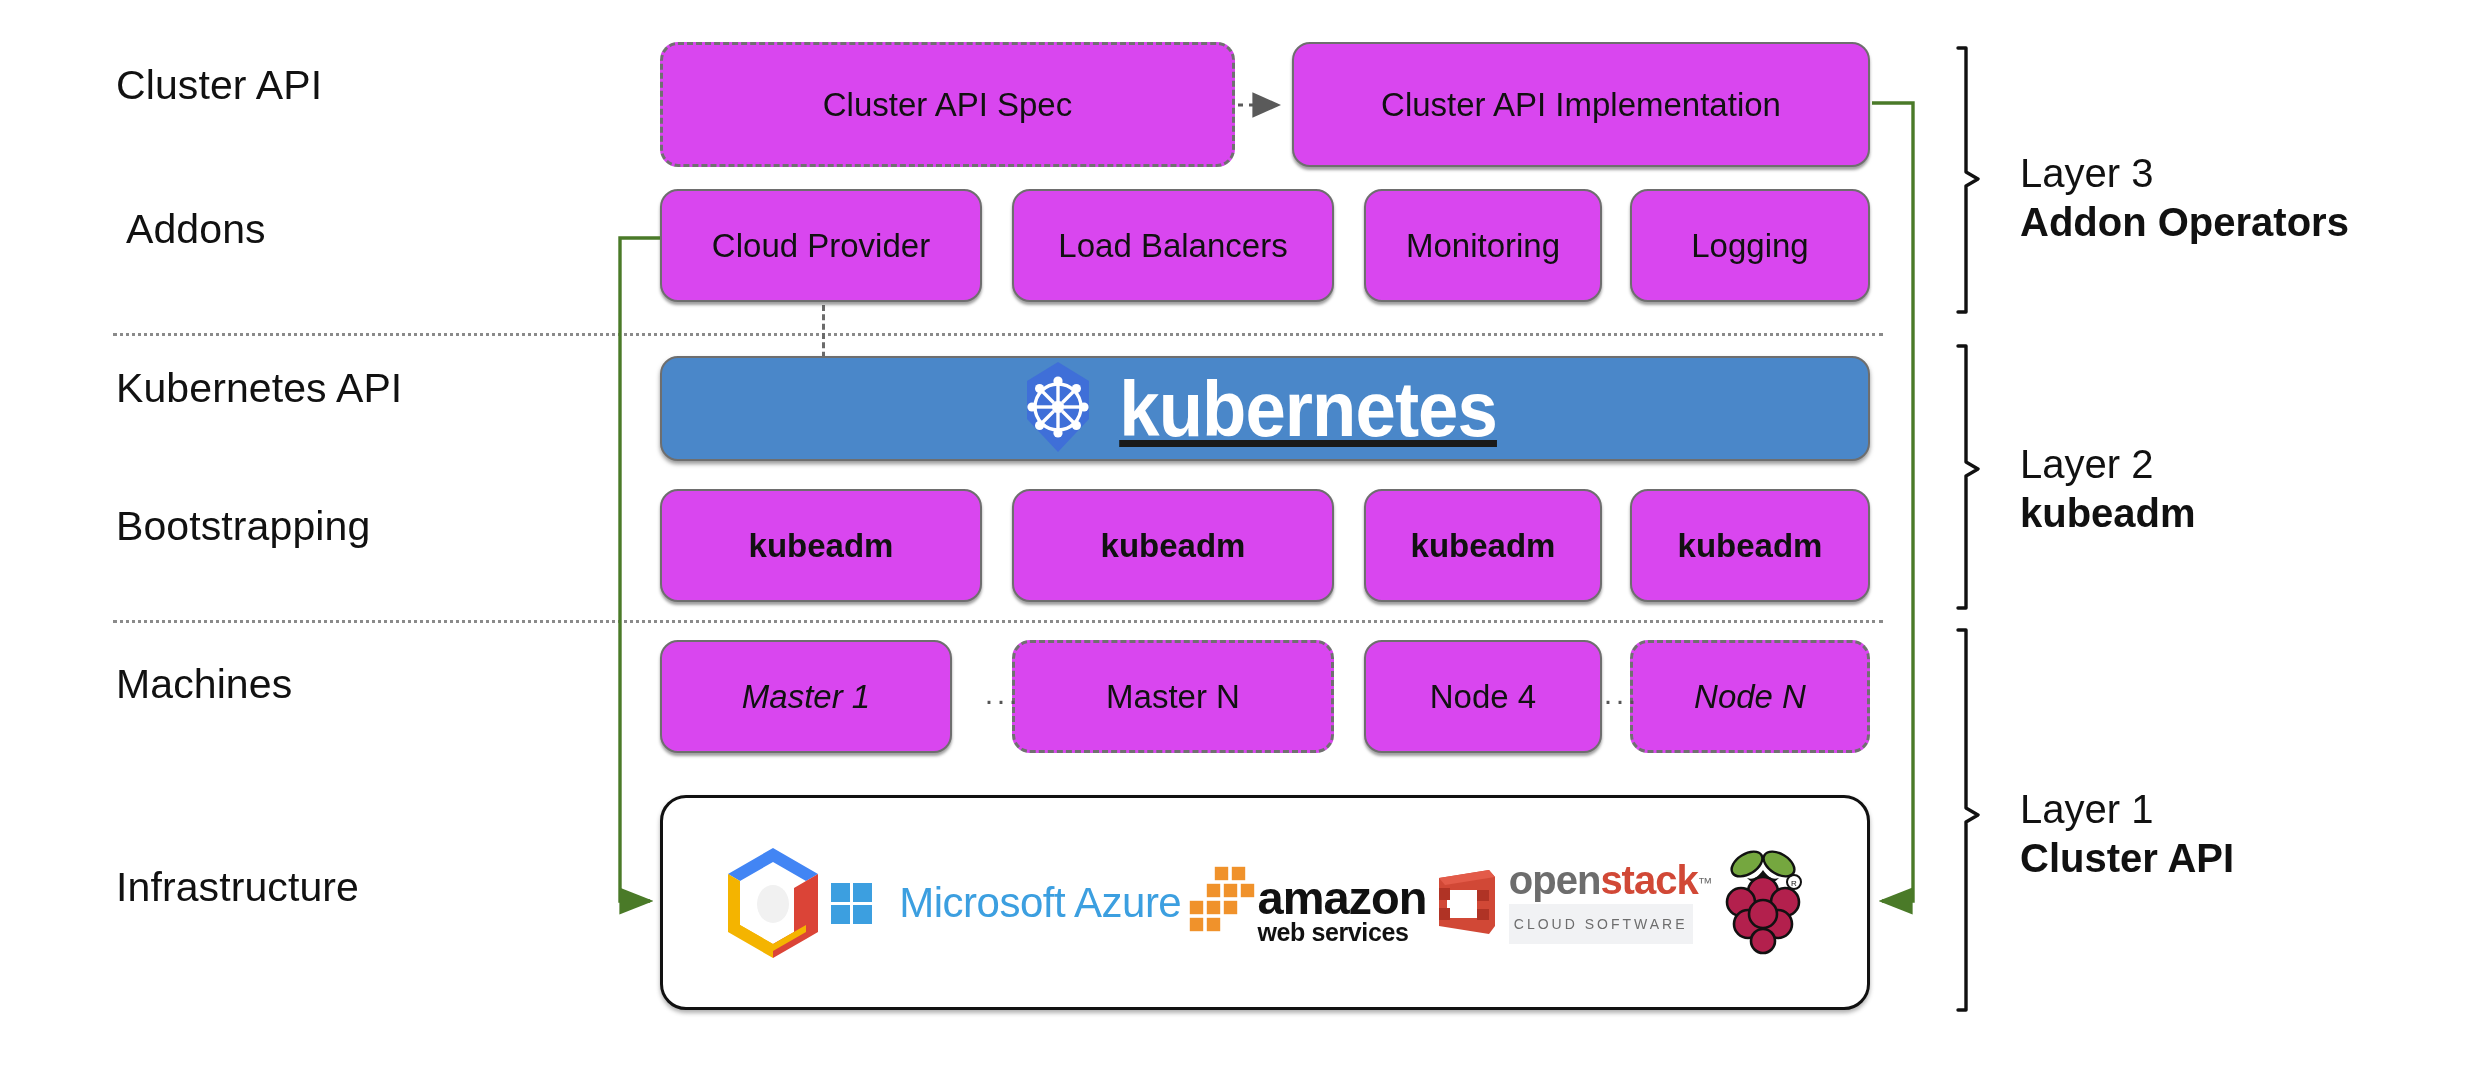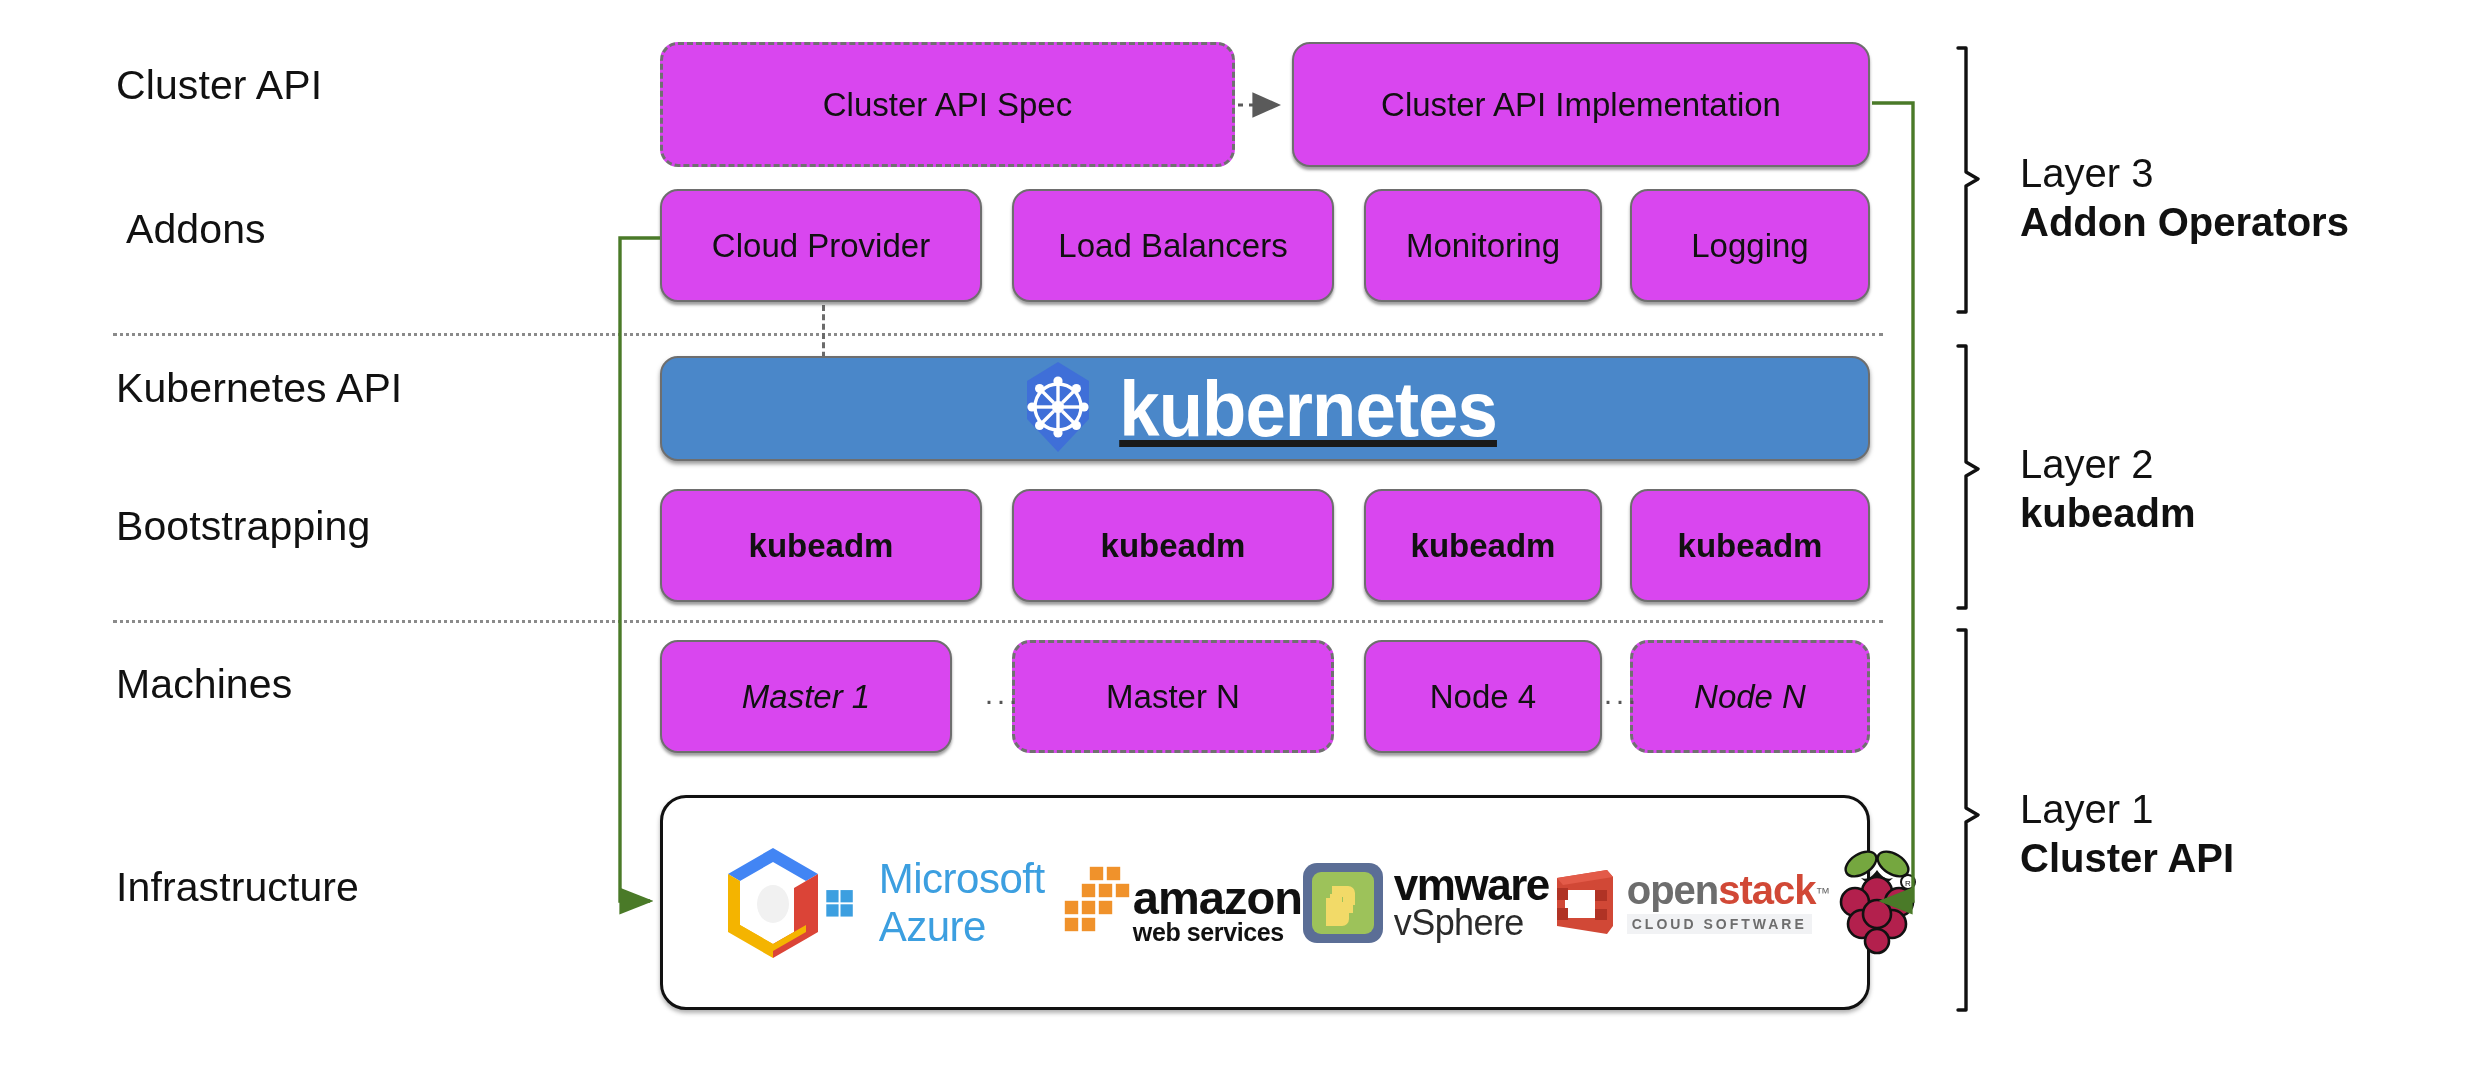--- a/index.html
+++ b/index.html
@@ -251,49 +251,36 @@
           <rect x="3" y="53" width="15" height="15"></rect>
           <rect x="20" y="53" width="15" height="15"></rect>
         </g>
       </svg>
       <span style="display:flex;flex-direction:column;align-items:flex-start;margin-left:-4px;margin-top:16px;">
         <span style="font-size:47px;font-weight:bold;color:#111;line-height:.92;letter-spacing:-1px;">amazon</span>
         <span style="font-size:25px;font-weight:bold;color:#111;line-height:1;letter-spacing:-0.4px;">web services</span>
       </span>
     </span>
 
-    <span class="logo">
-      <svg width="82" height="82" viewBox="0 0 82 82" aria-hidden="true" style="margin-right:10px;">
-        <rect x="1" y="1" width="80" height="80" rx="14" fill="#5b6e96"></rect>
-        <rect x="10" y="10" width="62" height="62" rx="9" fill="#9dc25a"></rect>
-        <path d="M30 24 h16 a7 7 0 0 1 7 7 v12 h-12 v-8 h-11 z" fill="#f2da68"></path>
-        <path d="M29 57 h-7 a7 7 0 0 1 -7 -7 v-12 h12 v8 h11 v11 z" fill="#f2da68" transform="translate(13,-6)"></path>
-        <path d="M24 36 h12 v9 h11 v12 a7 7 0 0 1 -7 7 h-16 z" fill="#f2da68"></path>
-      </svg>
-      <span style="display:flex;flex-direction:column;align-items:flex-start;">
-        <span style="font-size:44px;font-weight:bold;color:#0f0f0f;line-height:.95;letter-spacing:-1.5px;">vmware</span>
-        <span style="font-size:36px;font-weight:400;color:#2b2b2b;line-height:1;letter-spacing:-0.6px;">vSphere</span>
-      </span>
-    </span>
 
     <span class="logo">
       <svg width="70" height="78" viewBox="0 0 70 78" aria-hidden="true" style="margin-right:8px;">
         <path d="M8 14 L58 6 L64 13 L64 62 L58 70 L8 62 Z" fill="#d14836"></path>
         <path d="M8 14 L58 6 L64 13 L14 21 Z" fill="#e35b49"></path>
         <rect x="16" y="26" width="30" height="28" fill="#ffffff"></rect>
         <rect x="8" y="24" width="11" height="12" fill="#b03325"></rect>
         <rect x="8" y="44" width="11" height="12" fill="#b03325"></rect>
         <rect x="46" y="26" width="12" height="11" fill="#b03325"></rect>
         <rect x="46" y="45" width="12" height="11" fill="#b03325"></rect>
       </svg>
       <span style="display:flex;flex-direction:column;align-items:flex-start;">
         <span style="line-height:.95;">
           <span style="font-size:40px;font-weight:bold;color:#6d6d6d;letter-spacing:-1px;">open</span><span style="font-size:40px;font-weight:bold;color:#d14836;letter-spacing:-1px;">stack</span><span style="font-size:15px;color:#6d6d6d;vertical-align:super;">™</span>
         </span>
-        <span style="font-size:14px;color:#6d6d6d;letter-spacing:3px;background:#f1f2f4;padding:2px 5px;margin-top:5px;font-weight:bold;">CLOUD SOFTWARE</span>
+        <span style="font-size:14px;color:#6d6d6d;letter-spacing:3px;background:#f1f2f4;padding:12px 5px;margin-top:5px;">CLOUD SOFTWARE</span>
       </span>
     </span>
 
     <span class="logo">
       <svg width="92" height="118" viewBox="0 0 92 118" aria-hidden="true">
         <g fill="#75a73f" stroke="#111" stroke-width="2.4">
           <ellipse cx="30" cy="20" rx="17" ry="10" transform="rotate(-32 30 20)"></ellipse>
           <ellipse cx="62" cy="20" rx="17" ry="10" transform="rotate(32 62 20)"></ellipse>
         </g>
         <path d="M46 26 C40 34 36 36 30 34 C36 40 42 40 46 36 C50 40 56 40 62 34 C56 36 52 34 46 26 Z" fill="#111"></path>

